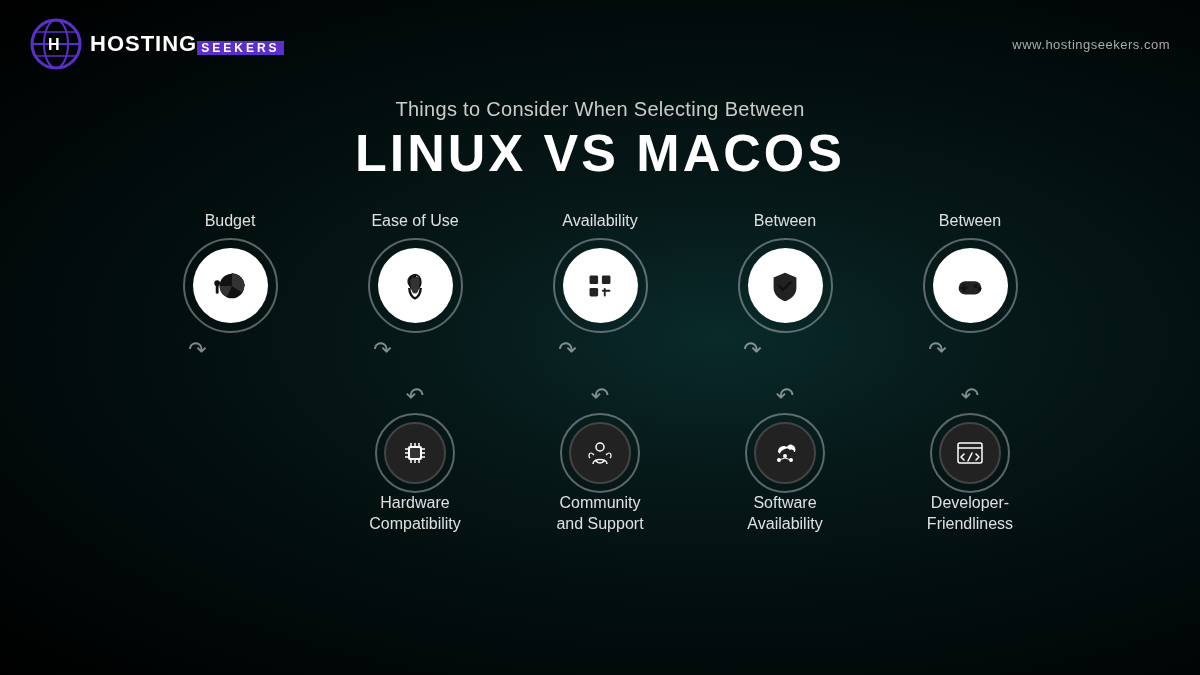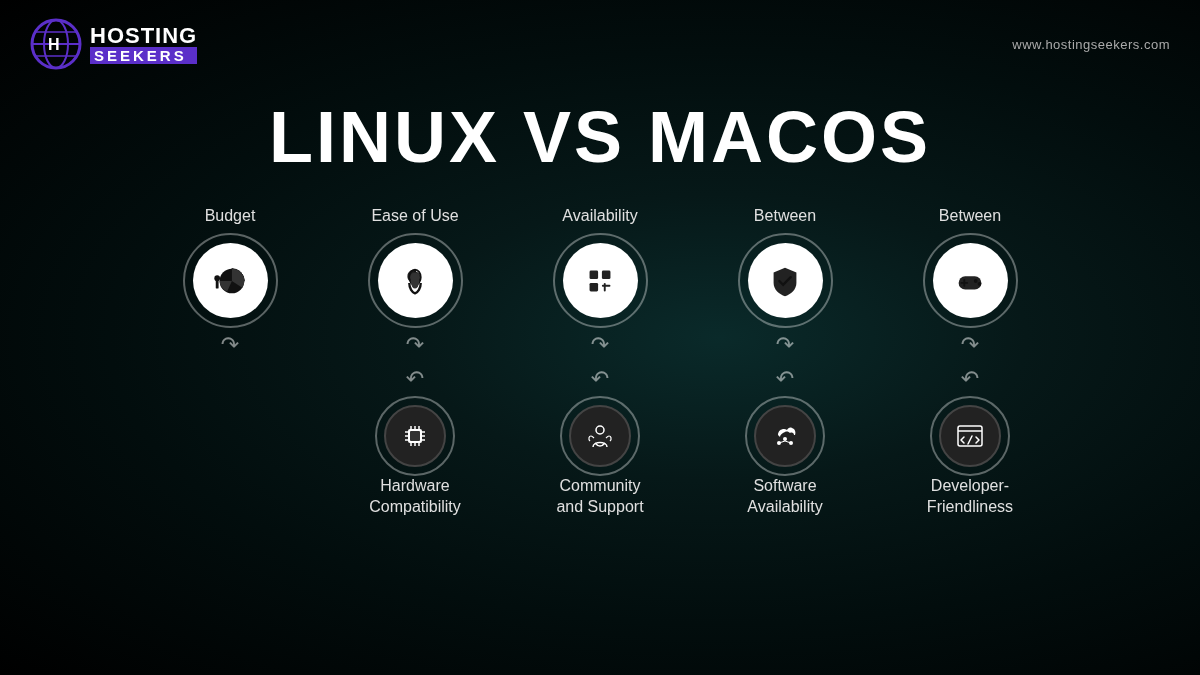--- a/index.html
+++ b/index.html
@@ -37,39 +37,39 @@
       gap: 8px;
     }
 
     .logo-icon {
       width: 52px;
       height: 52px;
     }
 
     .logo-text {
       display: flex;
-      flex-direction: column;
+      flex-direction: row;
       line-height: 1;
     }
 
     .logo-hosting {
       font-size: 22px;
       font-weight: 900;
       color: #fff;
       letter-spacing: 1px;
     }
 
     .logo-seekers {
-      font-size: 15px;
+      font-size: 12px;
       font-weight: 700;
       color: #fff;
       letter-spacing: 3px;
       background: #5b2fc9;
       padding: 1px 4px;
-      margin-top: 0;
+      margin-top: 8px;
     }
 
     .website-url {
       color: #aaa;
       font-size: 13px;
       letter-spacing: 0.5px;
       text-align: center;
     }
 
     
@@ -81,21 +81,21 @@
     .subtitle {
       color: #ccc;
       font-size: 20px;
       font-weight: 400;
       letter-spacing: 0.3px;
       margin-bottom: 4px;
     }
 
     .main-title {
       color: #fff;
-      font-size: 72px;
+      font-size: 52px;
       font-weight: 900;
       letter-spacing: 3px;
       text-transform: uppercase;
       line-height: 1.1;
     }
 
     
     .items-container {
       width: 100%;
       display: flex;
@@ -112,22 +112,21 @@
       display: flex;
       flex-direction: column;
       align-items: center;
       position: relative;
       width: 185px;
     }
 
     .item-top {
       display: flex;
       flex-direction: column;
-      align-items: center;
-      margin-bottom: 0px;
+      margin-bottom: 12px;
     }
 
     .item-bottom {
       display: flex;
       flex-direction: column;
       align-items: center;
       margin-top: 0px;
     }
 
     .item-label-top {
@@ -247,20 +246,21 @@
       </svg>
       <div class="logo-text">
         <span class="logo-hosting">HOSTING</span>
         <span class="logo-seekers">SEEKERS</span>
       </div>
     </div>
     <div class="website-url">www.hostingseekers.com</div>
   </div>
 
   <div class="title-section">
+    <div class="subtitle">Things to Consider When Selecting Between</div>
     <div class="main-title">LINUX VS MACOS</div>
   </div>
 
   <div class="items-container">
 
     <div class="item-pair">
       <div class="item-top">
         <div class="item-label-top">Budget</div>
         <div class="circle-outer">
           <div class="circle-inner">

